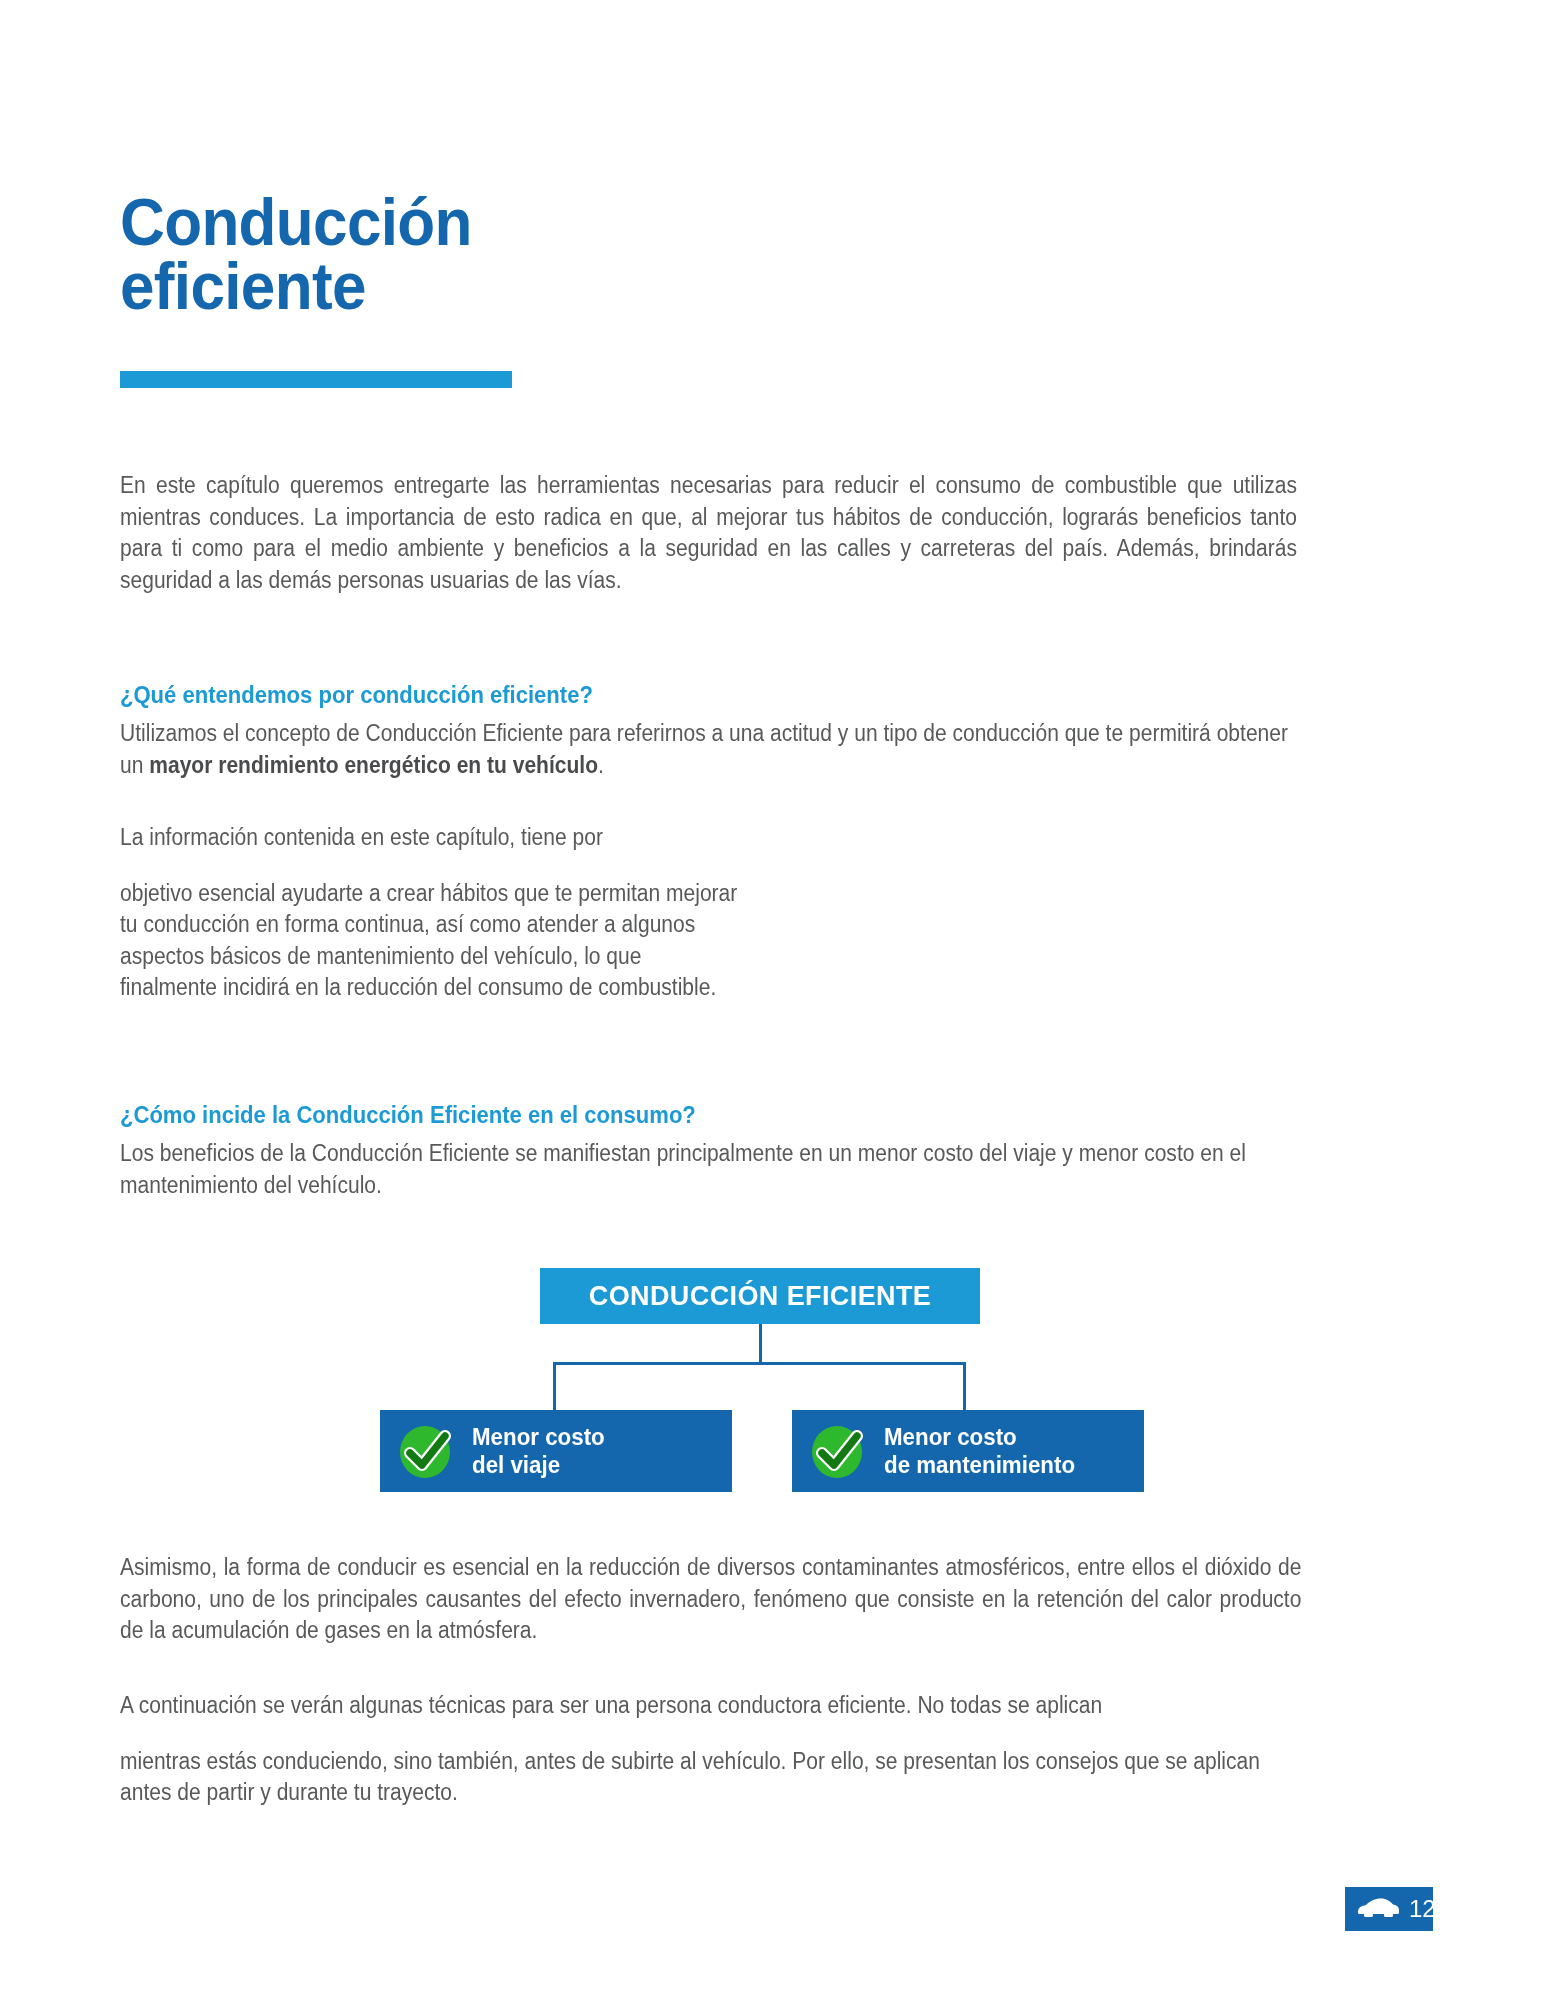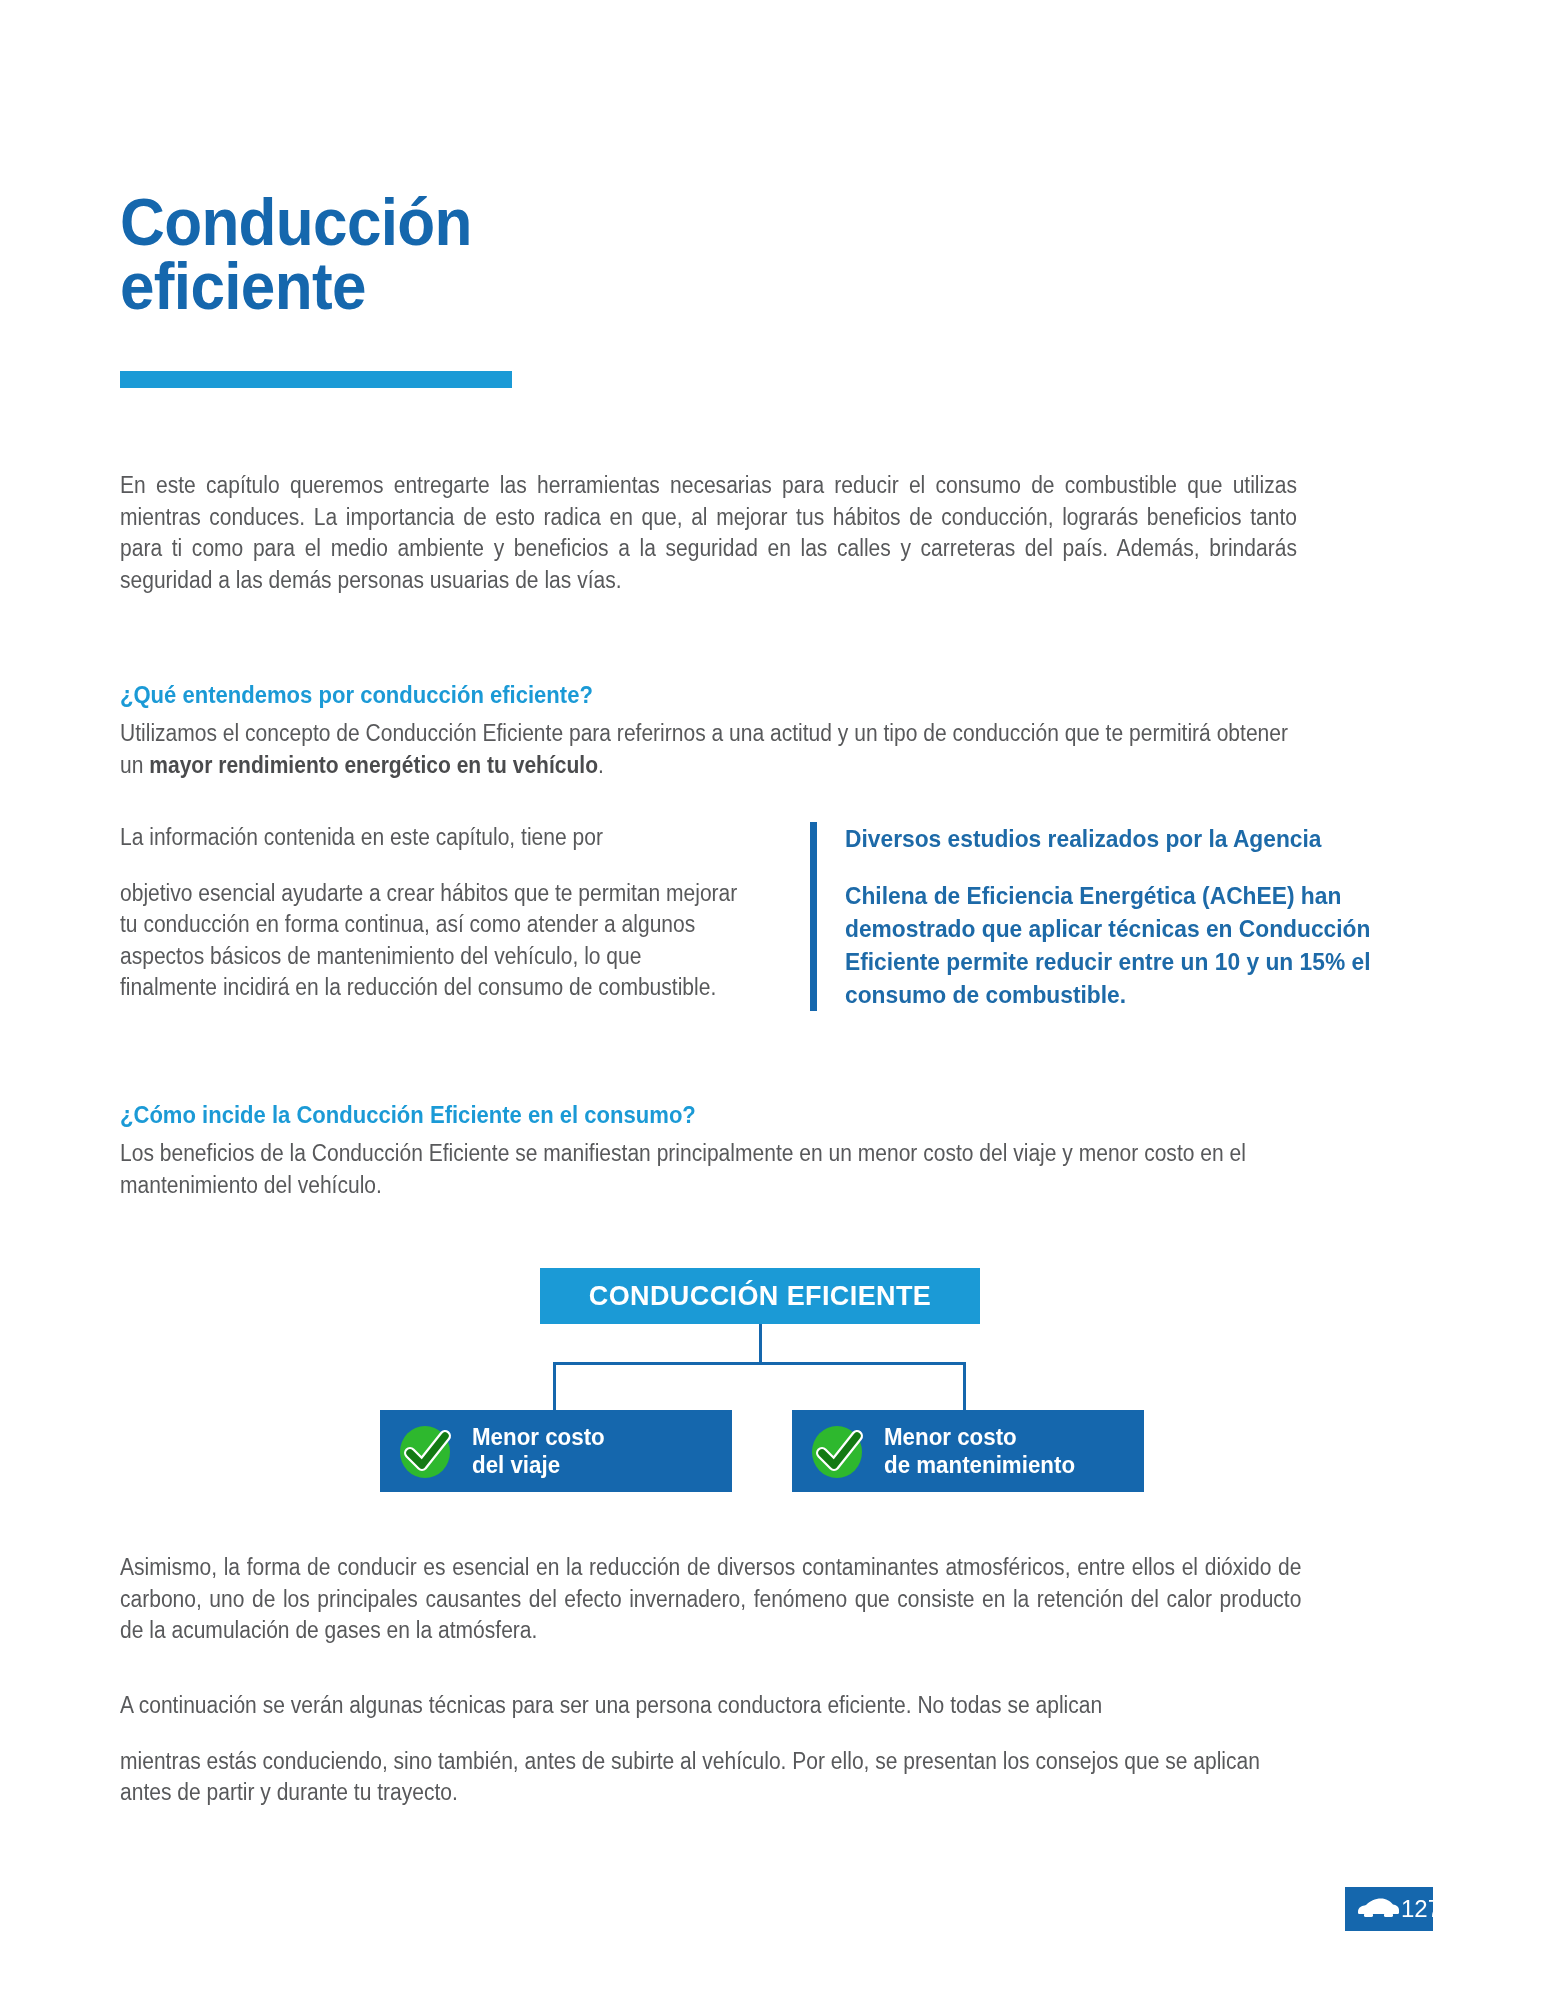--- a/index.html
+++ b/index.html
@@ -237,20 +237,21 @@
   
   .page-badge {
     position: absolute;
     left: 1345px;
     top: 1887px;
     width: 88px;
     height: 44px;
     background: #1567ad;
     display: flex;
     align-items: center;
+    gap: 8px;
     padding: 0 10px;
     box-sizing: border-box;
   }
   .page-num {
     color: #ffffff;
     font-size: 24px;
     font-family: "Liberation Sans", sans-serif;
     line-height: 1;
   }
 </style>
@@ -269,25 +270,20 @@
   <div class="h-sec h-sec-1">¿Qué entendemos por conducción eficiente?</div>
 
   <div class="col p-sec1">
     <span>Utilizamos el concepto de Conducción Eficiente para referirnos a una actitud y un tipo de conducción que te permitirá obtener un </span><b>mayor rendimiento energético en tu vehículo</b><span>.</span>
   </div>
 
   <div class="col p-left-col">
     <span class="lead">La información contenida en este capítulo, tiene por</span><span>objetivo esencial ayudarte a crear hábitos que te permitan mejorar tu conducción en forma continua, así como atender a algunos aspectos básicos de mantenimiento del vehículo, lo que finalmente incidirá en la reducción del consumo de combustible.</span>
   </div>
 
-  <div class="callout">
-    <div class="callout-text">
-      <span class="lead">Diversos estudios realizados por la Agencia</span><span>Chilena de Eficiencia Energética (AChEE) han demostrado que aplicar técnicas en Conducción Eficiente permite reducir entre un 10 y un 15% el consumo de combustible.</span>
-    </div>
-  </div>
 
   <div class="h-sec h-sec-2">¿Cómo incide la Conducción Eficiente en el consumo?</div>
   <div class="col p-sec2">Los beneficios de la Conducción Eficiente se manifiestan principalmente en un menor costo del viaje y menor costo en el mantenimiento del vehículo.</div>
 
   <div class="diagram">
     <div class="dg-head">CONDUCCIÓN EFICIENTE</div>
     <div class="dg-stem"></div>
     <div class="dg-bar"></div>
     <div class="dg-drop-l"></div>
     <div class="dg-drop-r"></div>

